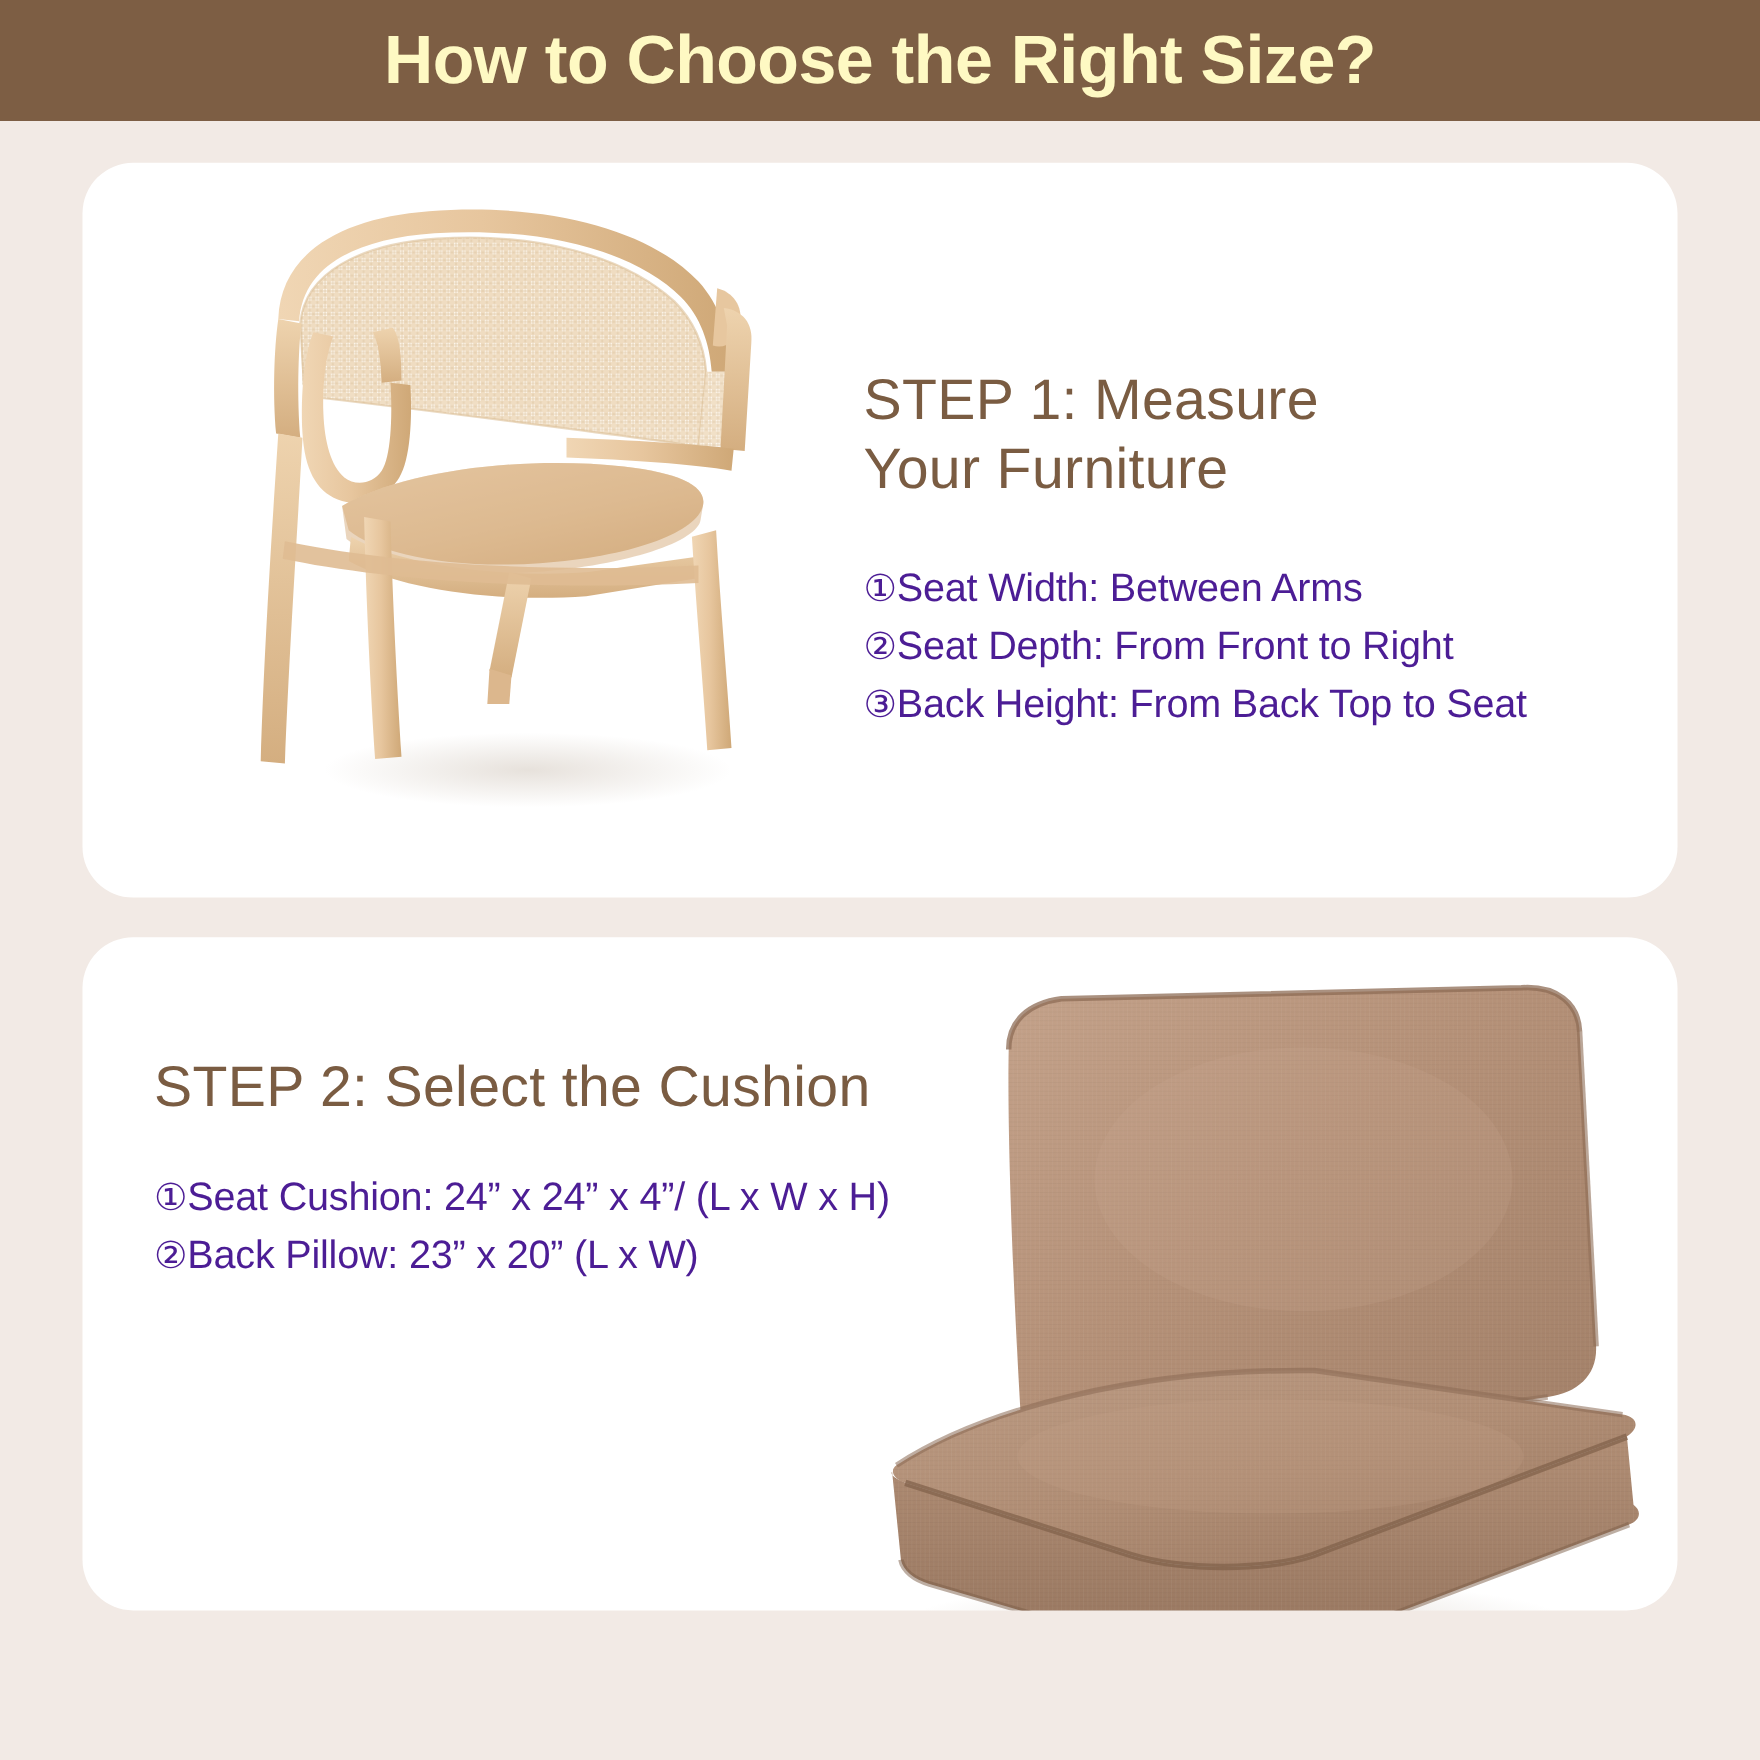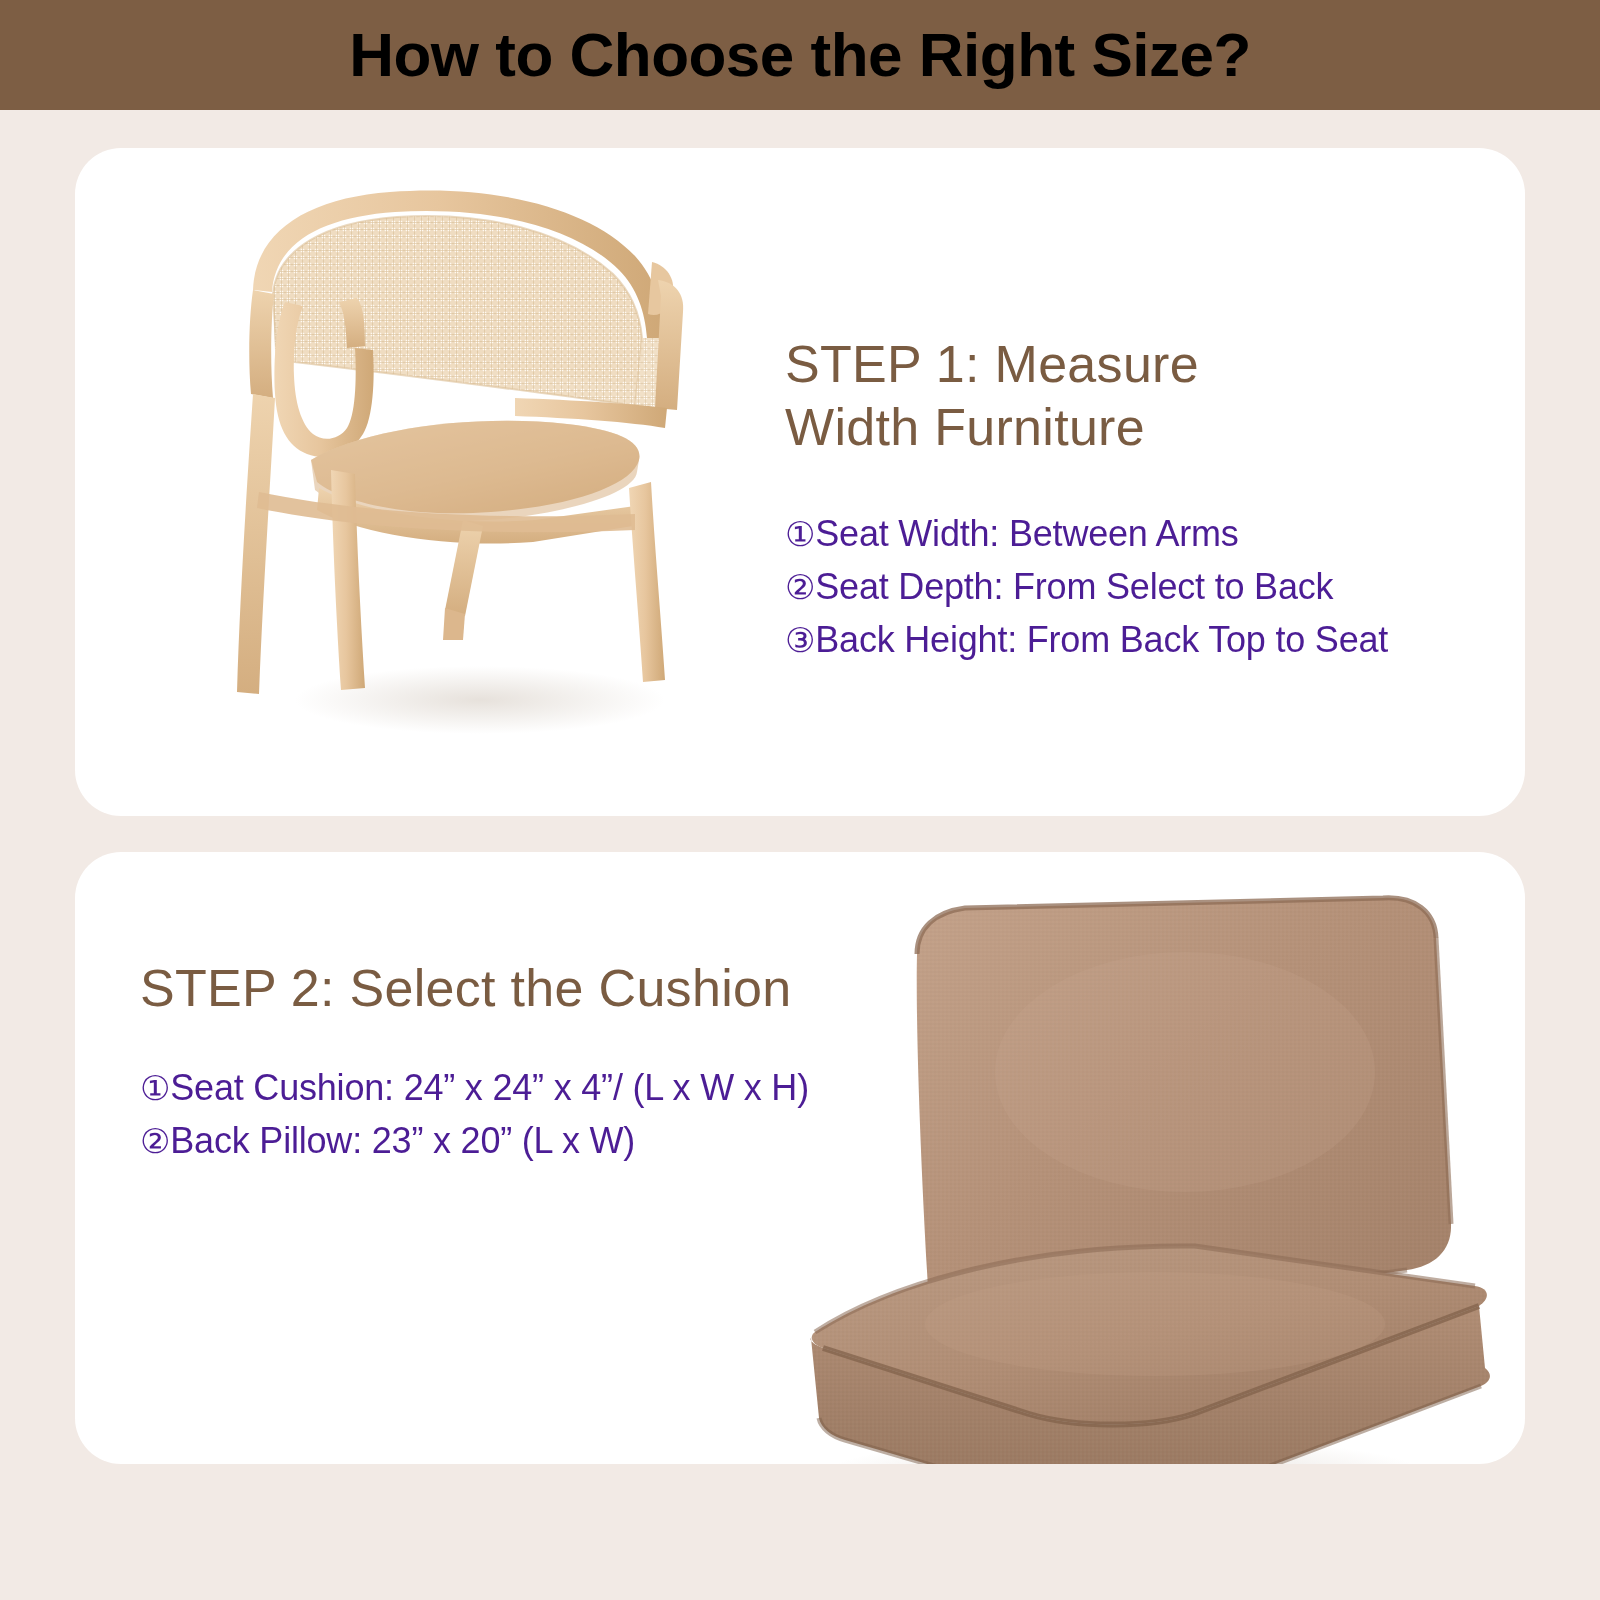--- a/index.html
+++ b/index.html
@@ -12,21 +12,21 @@
   .page { position: relative; width: 1600px; height: 1600px; background: #f2eae5; }
 
   
   .header {
     position: absolute; left: 0; top: 0;
     width: 1600px; height: 110px;
     background: #7d5e44;
     display: flex; align-items: center; justify-content: center;
   }
   .header-title {
-    color: #000000;
+    color: #fef9c3;
     font-size: 62px;
     font-weight: bold;
     letter-spacing: -0.5px;
     line-height: 1;
     text-align: center;
     white-space: nowrap;
   }
 
   
   .card {
@@ -158,28 +158,28 @@
         <path d="M414 318 C 418 384, 424 450, 428 512 L 450 510 C 446 448, 440 382, 436 312 Z" fill="url(#woodA)"></path>
         <path d="M248 350 L 230 440 L 250 446 L 268 356 Z" fill="url(#woodB)"></path>
         <path d="M230 438 L 228 470 L 248 470 L 250 444 Z" fill="#dcb78d"></path>
 
         <path d="M44 322 C 120 338, 250 352, 420 344 L 420 360 C 250 368, 118 354, 42 338 Z" fill="#dfbb92" opacity="0.9"></path>
       </svg>
 
       <div id="step1-text">
         <div class="step-heading">
           <div>STEP 1: Measure</div>
-          <div>Width Furniture</div>
+          <div>Your Furniture</div>
         </div>
         <ul class="bullet-list" id="step1-list">
           <li class="bullet-item">
             <span class="num">①</span><span>Seat Width: Between Arms</span>
           </li>
           <li class="bullet-item">
-            <span class="num">②</span><span>Seat Depth: From Select to Back</span>
+            <span class="num">②</span><span>Seat Depth: From Front to Right</span>
           </li>
           <li class="bullet-item">
             <span class="num">③</span><span>Back Height: From Back Top to Seat</span>
           </li>
         </ul>
       </div>
 
     </div>
   </div>
 

